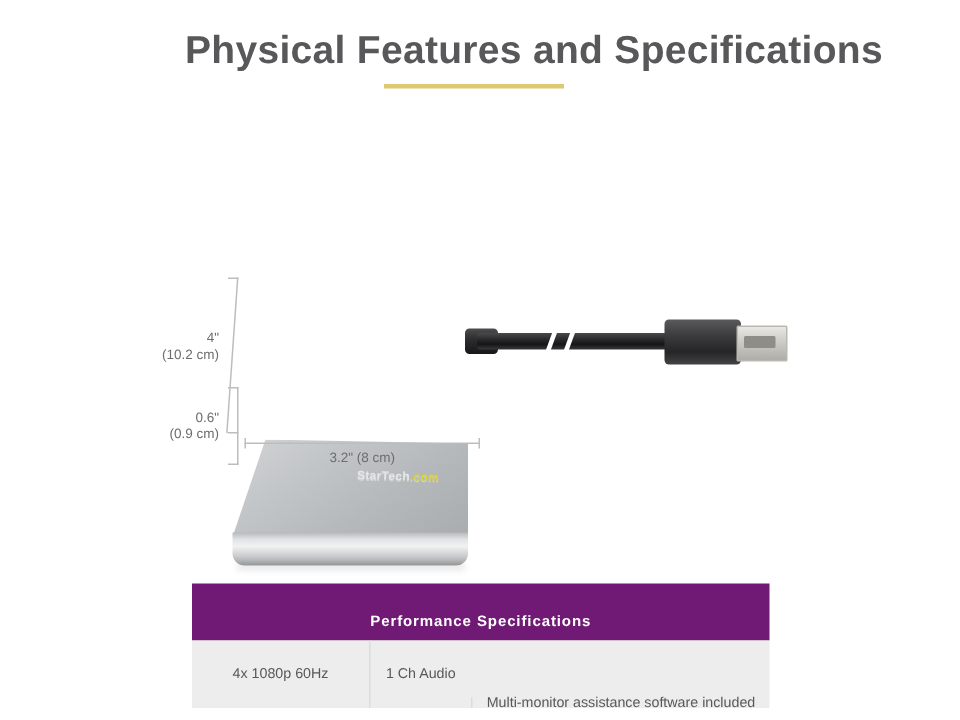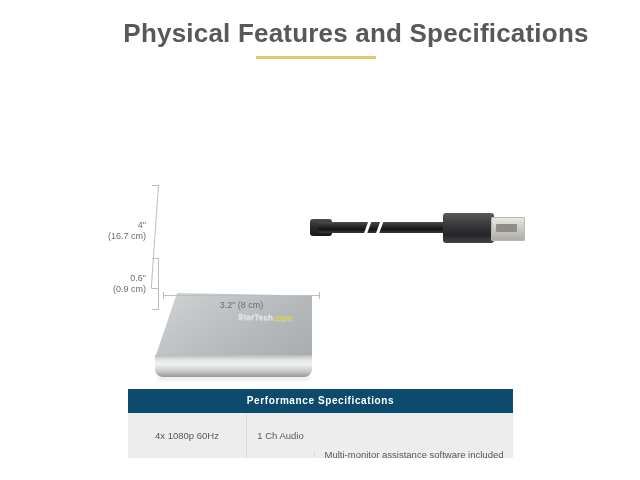--- a/index.html
+++ b/index.html
@@ -234,27 +234,27 @@
   #dim-width-label   { left: 163px; top: 190px; width: 157px; }
 
   
   #spec-table {
     position: absolute;
     left: 128px;
     top: 389px;
     width: 385px;
   }
   #spec-table-header {
-    background: #0c4a6e;
+    background: #701a75;
     color: #ffffff;
     font-size: 10px;
     font-weight: bold;
     letter-spacing: 0.6px;
     text-align: center;
-    padding: 6px 0 7px 0;
+    padding: 20px 0 7px 0;
   }
   #spec-table-body {
     display: flex;
     background: #ededed;
     height: 45px;
   }
   .spec-cell {
     display: flex;
     align-items: center;
     justify-content: center;
@@ -291,21 +291,21 @@
   <div id="device-top-face"></div>
   <div id="device-front-bevel"></div>
   <div id="device-shadow"></div>
   <div id="device-logo"><span>StarTech</span><span id="device-logo-dot">.com</span></div>
 
   <div class="dim-line-v" id="dim-height-line"></div>
   <div class="dim-tick-h" id="dim-height-tick-t"></div>
   <div class="dim-tick-h" id="dim-height-tick-b"></div>
   <div class="dim-label" id="dim-height-label">
     <div>4"</div>
-    <div>(16.7 cm)</div>
+    <div>(10.2 cm)</div>
   </div>
 
   <div class="dim-line-v" id="dim-depth-line"></div>
   <div class="dim-tick-h" id="dim-depth-tick-t"></div>
   <div class="dim-tick-h" id="dim-depth-tick-b"></div>
   <div class="dim-label" id="dim-depth-label">
     <div>0.6"</div>
     <div>(0.9 cm)</div>
   </div>
 

